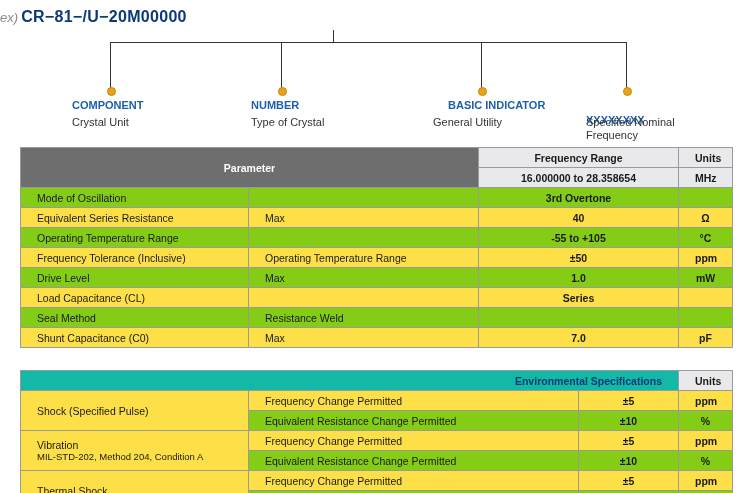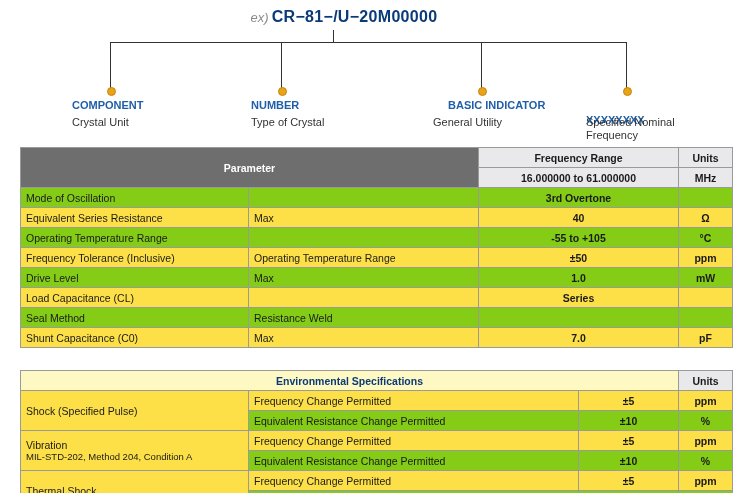--- a/index.html
+++ b/index.html
@@ -24,21 +24,21 @@
   
   .pn-area {
     position: relative;
     height: 145px;
   }
   .pn-title {
     position: absolute;
     top: 8px;
     left: 0;
     width: 688px;
-    text-align: center;
+    text-align: left;
     white-space: nowrap;
   }
   .pn-ex {
     font-size: 13px;
     color: #8b8b8b;
     font-style: italic;
   }
   .pn-code {
     font-size: 16px;
     font-weight: bold;
@@ -81,41 +81,41 @@
   
   table {
     border-collapse: collapse;
     width: 712px;
     margin: 0 20px;
     table-layout: fixed;
   }
   td, th {
     border: 1px solid #9a9a9a;
     font-size: 10.5px;
-    padding: 2px 5px;
+    padding: 2px 16px;
     height: 15px;
     color: #1a1a1a;
     font-weight: normal;
     vertical-align: middle;
   }
   .hdr {
     background: #6e6e6e;
     color: #ffffff;
     font-weight: bold;
     text-align: center;
   }
   .hdr-light {
     background: #e9e9ec;
     font-weight: bold;
     text-align: center;
   }
   .hdr-light-left {
-    background: #fef9c3;
-    font-weight: bold;
-    text-align: center;
+    background: #14b8a6;
+    font-weight: bold;
+    text-align: right;
     color: #0b3a78;
   }
   .c { text-align: center; font-weight: bold; }
   .l { text-align: left; }
   .shade { background: #84cc16; }
   .white { background: #fde047; }
 
   .tbl1-wrap { margin-top: 2px; }
   .tbl2-wrap { margin-top: 22px; }
 </style>
@@ -166,21 +166,21 @@
         <col style="width:200px">
         <col style="width:54px">
       </colgroup>
       <tbody>
         <tr>
           <td class="hdr" rowspan="2" colspan="2">Parameter</td>
           <td class="hdr-light">Frequency Range</td>
           <td class="hdr-light">Units</td>
         </tr>
         <tr>
-          <td class="hdr-light">16.000000 to 61.000000</td>
+          <td class="hdr-light">16.000000 to 28.358654</td>
           <td class="hdr-light">MHz</td>
         </tr>
 
         <tr>
           <td class="l shade">Mode of Oscillation</td>
           <td class="l shade"></td>
           <td class="c shade">3rd Overtone</td>
           <td class="c shade"></td>
         </tr>
         <tr>

